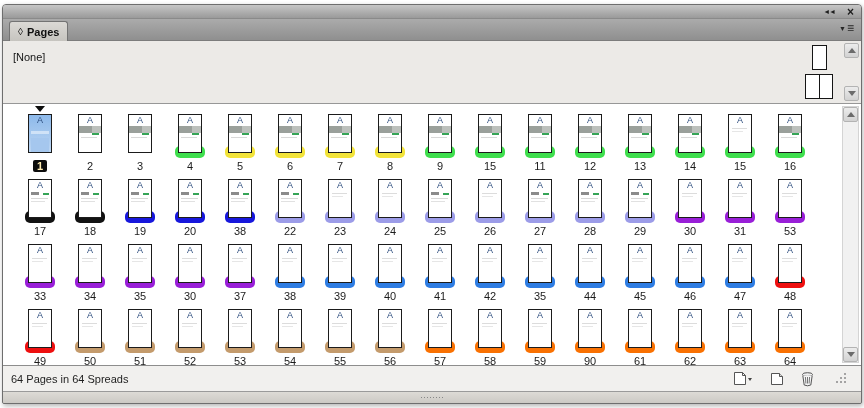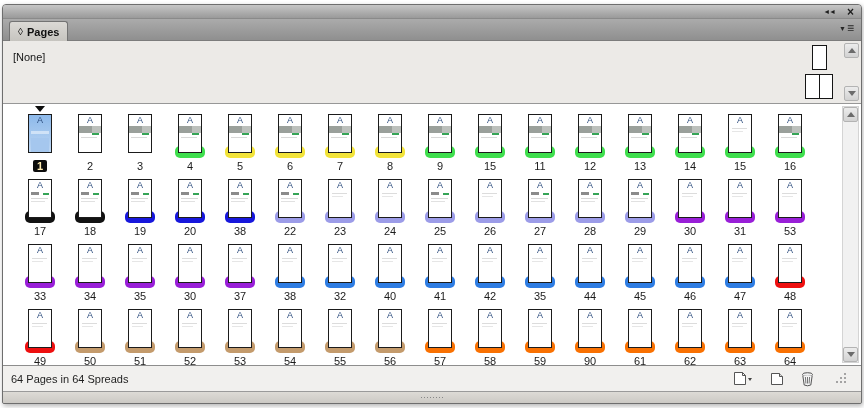--- a/index.html
+++ b/index.html
@@ -538,21 +538,21 @@
   </div>
         <div class="page-cell">
 
     <span class="thumb-wrap">
       <span class="color-label" style="background: rgb(46, 124, 226);"></span>
       <span class="page-thumb faint">
         <span class="master-prefix">A</span>
         <span class="thumb-content"></span>
       </span>
     </span>
-    <span class="page-num">32</span>
+    <span class="page-num">39</span>
   </div>
         <div class="page-cell">
 
     <span class="thumb-wrap">
       <span class="color-label" style="background: rgb(46, 124, 226);"></span>
       <span class="page-thumb faint">
         <span class="master-prefix">A</span>
         <span class="thumb-content"></span>
       </span>
     </span>

